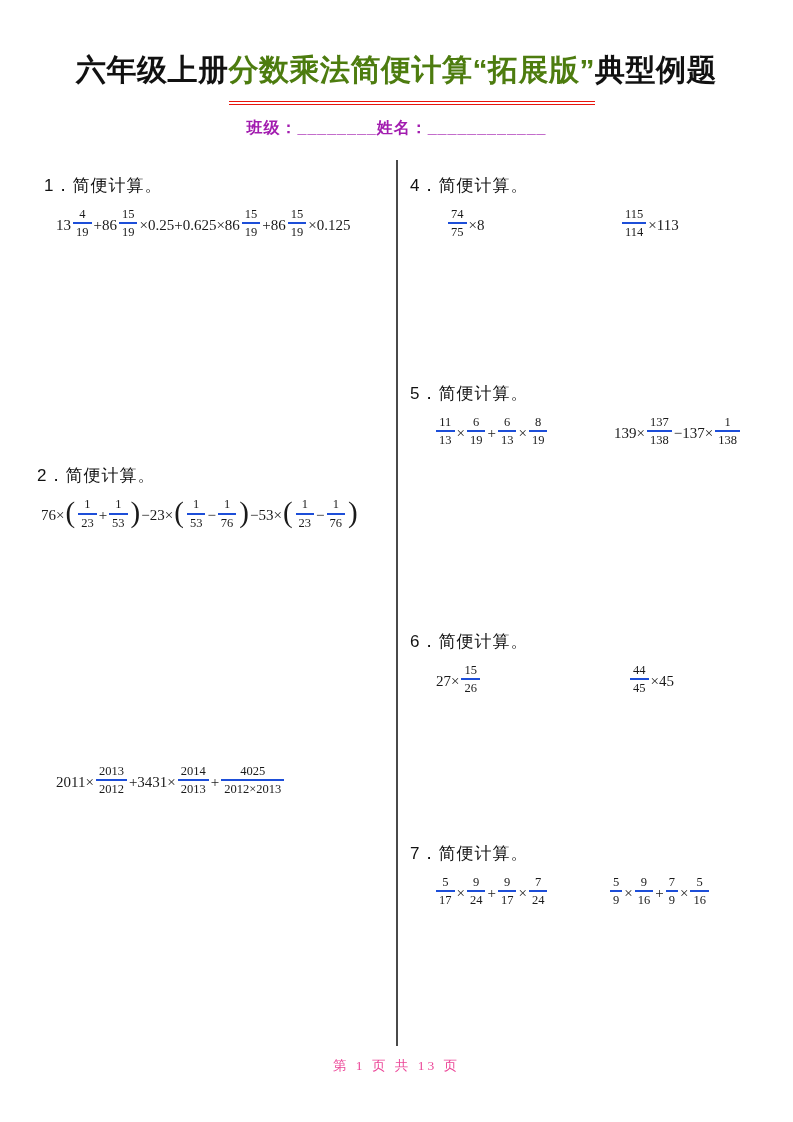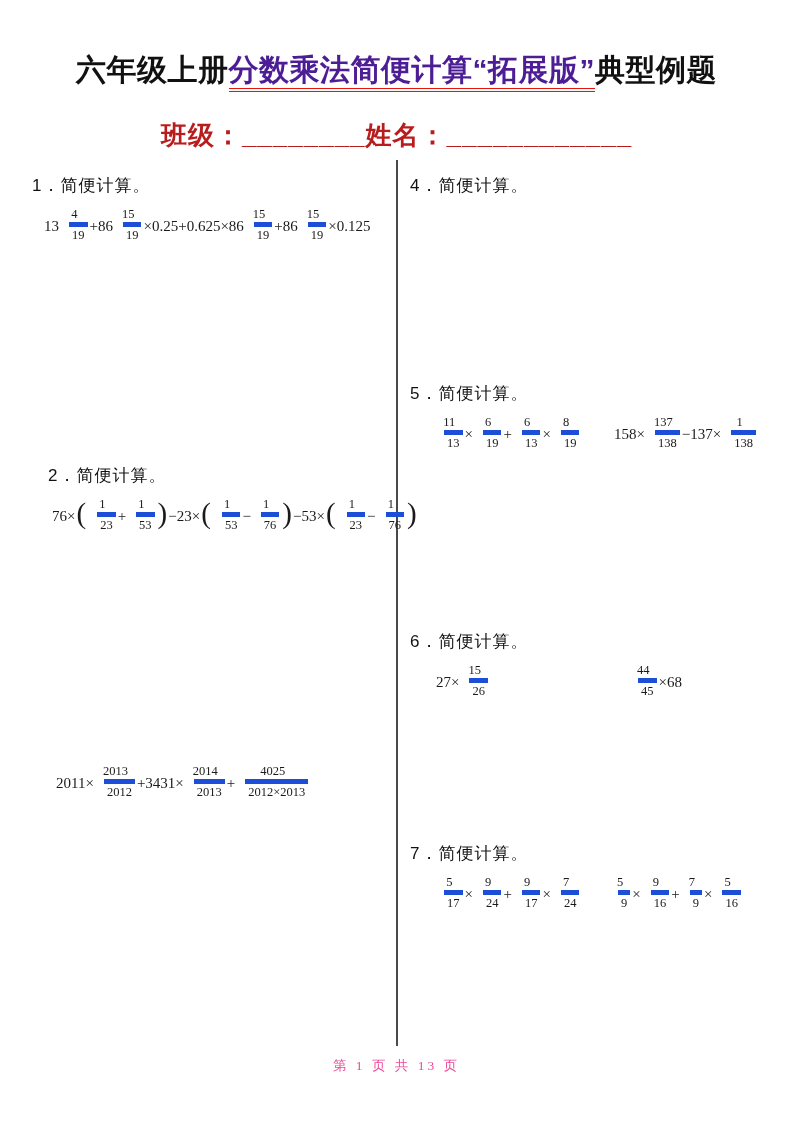--- a/index.html
+++ b/index.html
@@ -4,50 +4,50 @@
 <style>
   html,body{margin:0;padding:0;}
   body{
     width:793px;height:1122px;background:#ffffff;position:relative;
     font-family:"Liberation Sans",sans-serif;color:#1a1a1a;overflow:hidden;
   }
   .title{
     position:absolute;top:50px;left:0;width:100%;text-align:center;
     font-size:30px;font-weight:bold;color:#111;white-space:nowrap;letter-spacing:.5px;
   }
-  .title .red{color:#4c1d95;border-bottom:4px double #e8150d;padding-bottom:2px;}
+  .title .red{color:#4d7c0f;border-bottom:4px double #e8150d;padding-bottom:15px;}
   .subheader{
     position:absolute;top:118px;left:0;width:100%;text-align:center;
-    font-size:26px;font-weight:bold;color:#b91c1c;letter-spacing:1px;
+    font-size:16px;font-weight:bold;color:#a21caf;letter-spacing:1px;
   }
   .divider{
     position:absolute;left:396px;top:160px;width:2px;height:886px;background:#4a4a4a;
   }
   .problem{position:absolute;}
   .plabel{font-size:17px;color:#111;letter-spacing:1px;white-space:nowrap;}
   .expr{
     font-family:"Liberation Serif",serif;font-size:15px;color:#1a1a1a;
     margin-top:12px;margin-left:12px;white-space:nowrap;
   }
   .expr-row{position:relative;height:46px;}
   .expr-row .e1{display:inline-block;margin-left:24px;}
   .expr-row .e2{position:absolute;left:198px;top:0;margin-left:0;}
   .frac{
     display:inline-block;vertical-align:middle;text-align:center;
     font-size:12.5px;line-height:1.15;margin:0 2px;transform:translateY(-2px);
   }
   .frac .num{display:block;padding:0 3px 1px;}
-  .frac .den{display:block;border-top:5px solid #1d4ed8;padding:1px 3px 0;margin-left:8px;}
+  .frac .den{display:block;border-top:2px solid #1d4ed8;padding:1px 3px 0;}
   .paren{
     display:inline-block;font-family:"Liberation Serif",serif;font-size:29px;
     font-weight:300;vertical-align:middle;transform:translateY(-3px);margin:0 1px;
   }
   .mtxt{vertical-align:middle;}
-  #p1{left:32px;top:174px;}
-  #p2{left:48px;top:464px;}
+  #p1{left:44px;top:174px;}
+  #p2{left:37px;top:464px;}
   #p3{left:48px;top:754px;}
   #p4{left:410px;top:174px;}
   #p5{left:410px;top:382px;}
   #p6{left:410px;top:630px;}
   #p7{left:410px;top:842px;}
   .footer{
     position:absolute;top:1057px;left:0;width:100%;text-align:center;
     font-family:"Liberation Serif",serif;font-size:13.5px;color:#ec4899;letter-spacing:3px;
   }
 </style>
@@ -73,35 +73,39 @@
   <div class="plabel">2．简便计算。</div>
   <div class="expr" style="margin-left:4px"><span class="mtxt">76×</span><span class="paren">(</span><span class="frac"><span class="num">1</span><span class="den">23</span></span><span class="mtxt">+</span><span class="frac"><span class="num">1</span><span class="den">53</span></span><span class="paren">)</span><span class="mtxt">−23×</span><span class="paren">(</span><span class="frac"><span class="num">1</span><span class="den">53</span></span><span class="mtxt">−</span><span class="frac"><span class="num">1</span><span class="den">76</span></span><span class="paren">)</span><span class="mtxt">−53×</span><span class="paren">(</span><span class="frac"><span class="num">1</span><span class="den">23</span></span><span class="mtxt">−</span><span class="frac"><span class="num">1</span><span class="den">76</span></span><span class="paren">)</span></div>
 </div>
 
 <div class="problem" id="p3">
   <div class="expr" style="margin-left:8px"><span class="mtxt">2011×</span><span class="frac"><span class="num">2013</span><span class="den">2012</span></span><span class="mtxt">+3431×</span><span class="frac"><span class="num">2014</span><span class="den">2013</span></span><span class="mtxt">+</span><span class="frac"><span class="num">4025</span><span class="den">2012×2013</span></span></div>
 </div>
 
 <div class="problem" id="p4">
   <div class="plabel">4．简便计算。</div>
+  <div class="expr expr-row">
+    <span class="e1"><span class="frac"><span class="num">74</span><span class="den">75</span></span><span class="mtxt">×8</span></span>
+    <span class="e2"><span class="frac"><span class="num">115</span><span class="den">114</span></span><span class="mtxt">×113</span></span>
+  </div>
 </div>
 
 <div class="problem" id="p5">
   <div class="plabel">5．简便计算。</div>
   <div class="expr expr-row">
     <span class="e1" style="margin-left:12px"><span class="frac"><span class="num">11</span><span class="den">13</span></span><span class="mtxt">×</span><span class="frac"><span class="num">6</span><span class="den">19</span></span><span class="mtxt">+</span><span class="frac"><span class="num">6</span><span class="den">13</span></span><span class="mtxt">×</span><span class="frac"><span class="num">8</span><span class="den">19</span></span></span>
-    <span class="e2" style="left:192px"><span class="mtxt">158×</span><span class="frac"><span class="num">137</span><span class="den">138</span></span><span class="mtxt">−137×</span><span class="frac"><span class="num">1</span><span class="den">138</span></span></span>
+    <span class="e2" style="left:192px"><span class="mtxt">139×</span><span class="frac"><span class="num">137</span><span class="den">138</span></span><span class="mtxt">−137×</span><span class="frac"><span class="num">1</span><span class="den">138</span></span></span>
   </div>
 </div>
 
 <div class="problem" id="p6">
   <div class="plabel">6．简便计算。</div>
   <div class="expr expr-row">
     <span class="e1" style="margin-left:14px"><span class="mtxt">27×</span><span class="frac"><span class="num">15</span><span class="den">26</span></span></span>
-    <span class="e2" style="left:206px"><span class="frac"><span class="num">44</span><span class="den">45</span></span><span class="mtxt">×68</span></span>
+    <span class="e2" style="left:206px"><span class="frac"><span class="num">44</span><span class="den">45</span></span><span class="mtxt">×45</span></span>
   </div>
 </div>
 
 <div class="problem" id="p7">
   <div class="plabel">7．简便计算。</div>
   <div class="expr expr-row">
     <span class="e1" style="margin-left:12px"><span class="frac"><span class="num">5</span><span class="den">17</span></span><span class="mtxt">×</span><span class="frac"><span class="num">9</span><span class="den">24</span></span><span class="mtxt">+</span><span class="frac"><span class="num">9</span><span class="den">17</span></span><span class="mtxt">×</span><span class="frac"><span class="num">7</span><span class="den">24</span></span></span>
     <span class="e2" style="left:186px"><span class="frac"><span class="num">5</span><span class="den">9</span></span><span class="mtxt">×</span><span class="frac"><span class="num">9</span><span class="den">16</span></span><span class="mtxt">+</span><span class="frac"><span class="num">7</span><span class="den">9</span></span><span class="mtxt">×</span><span class="frac"><span class="num">5</span><span class="den">16</span></span></span>
   </div>
 </div>

